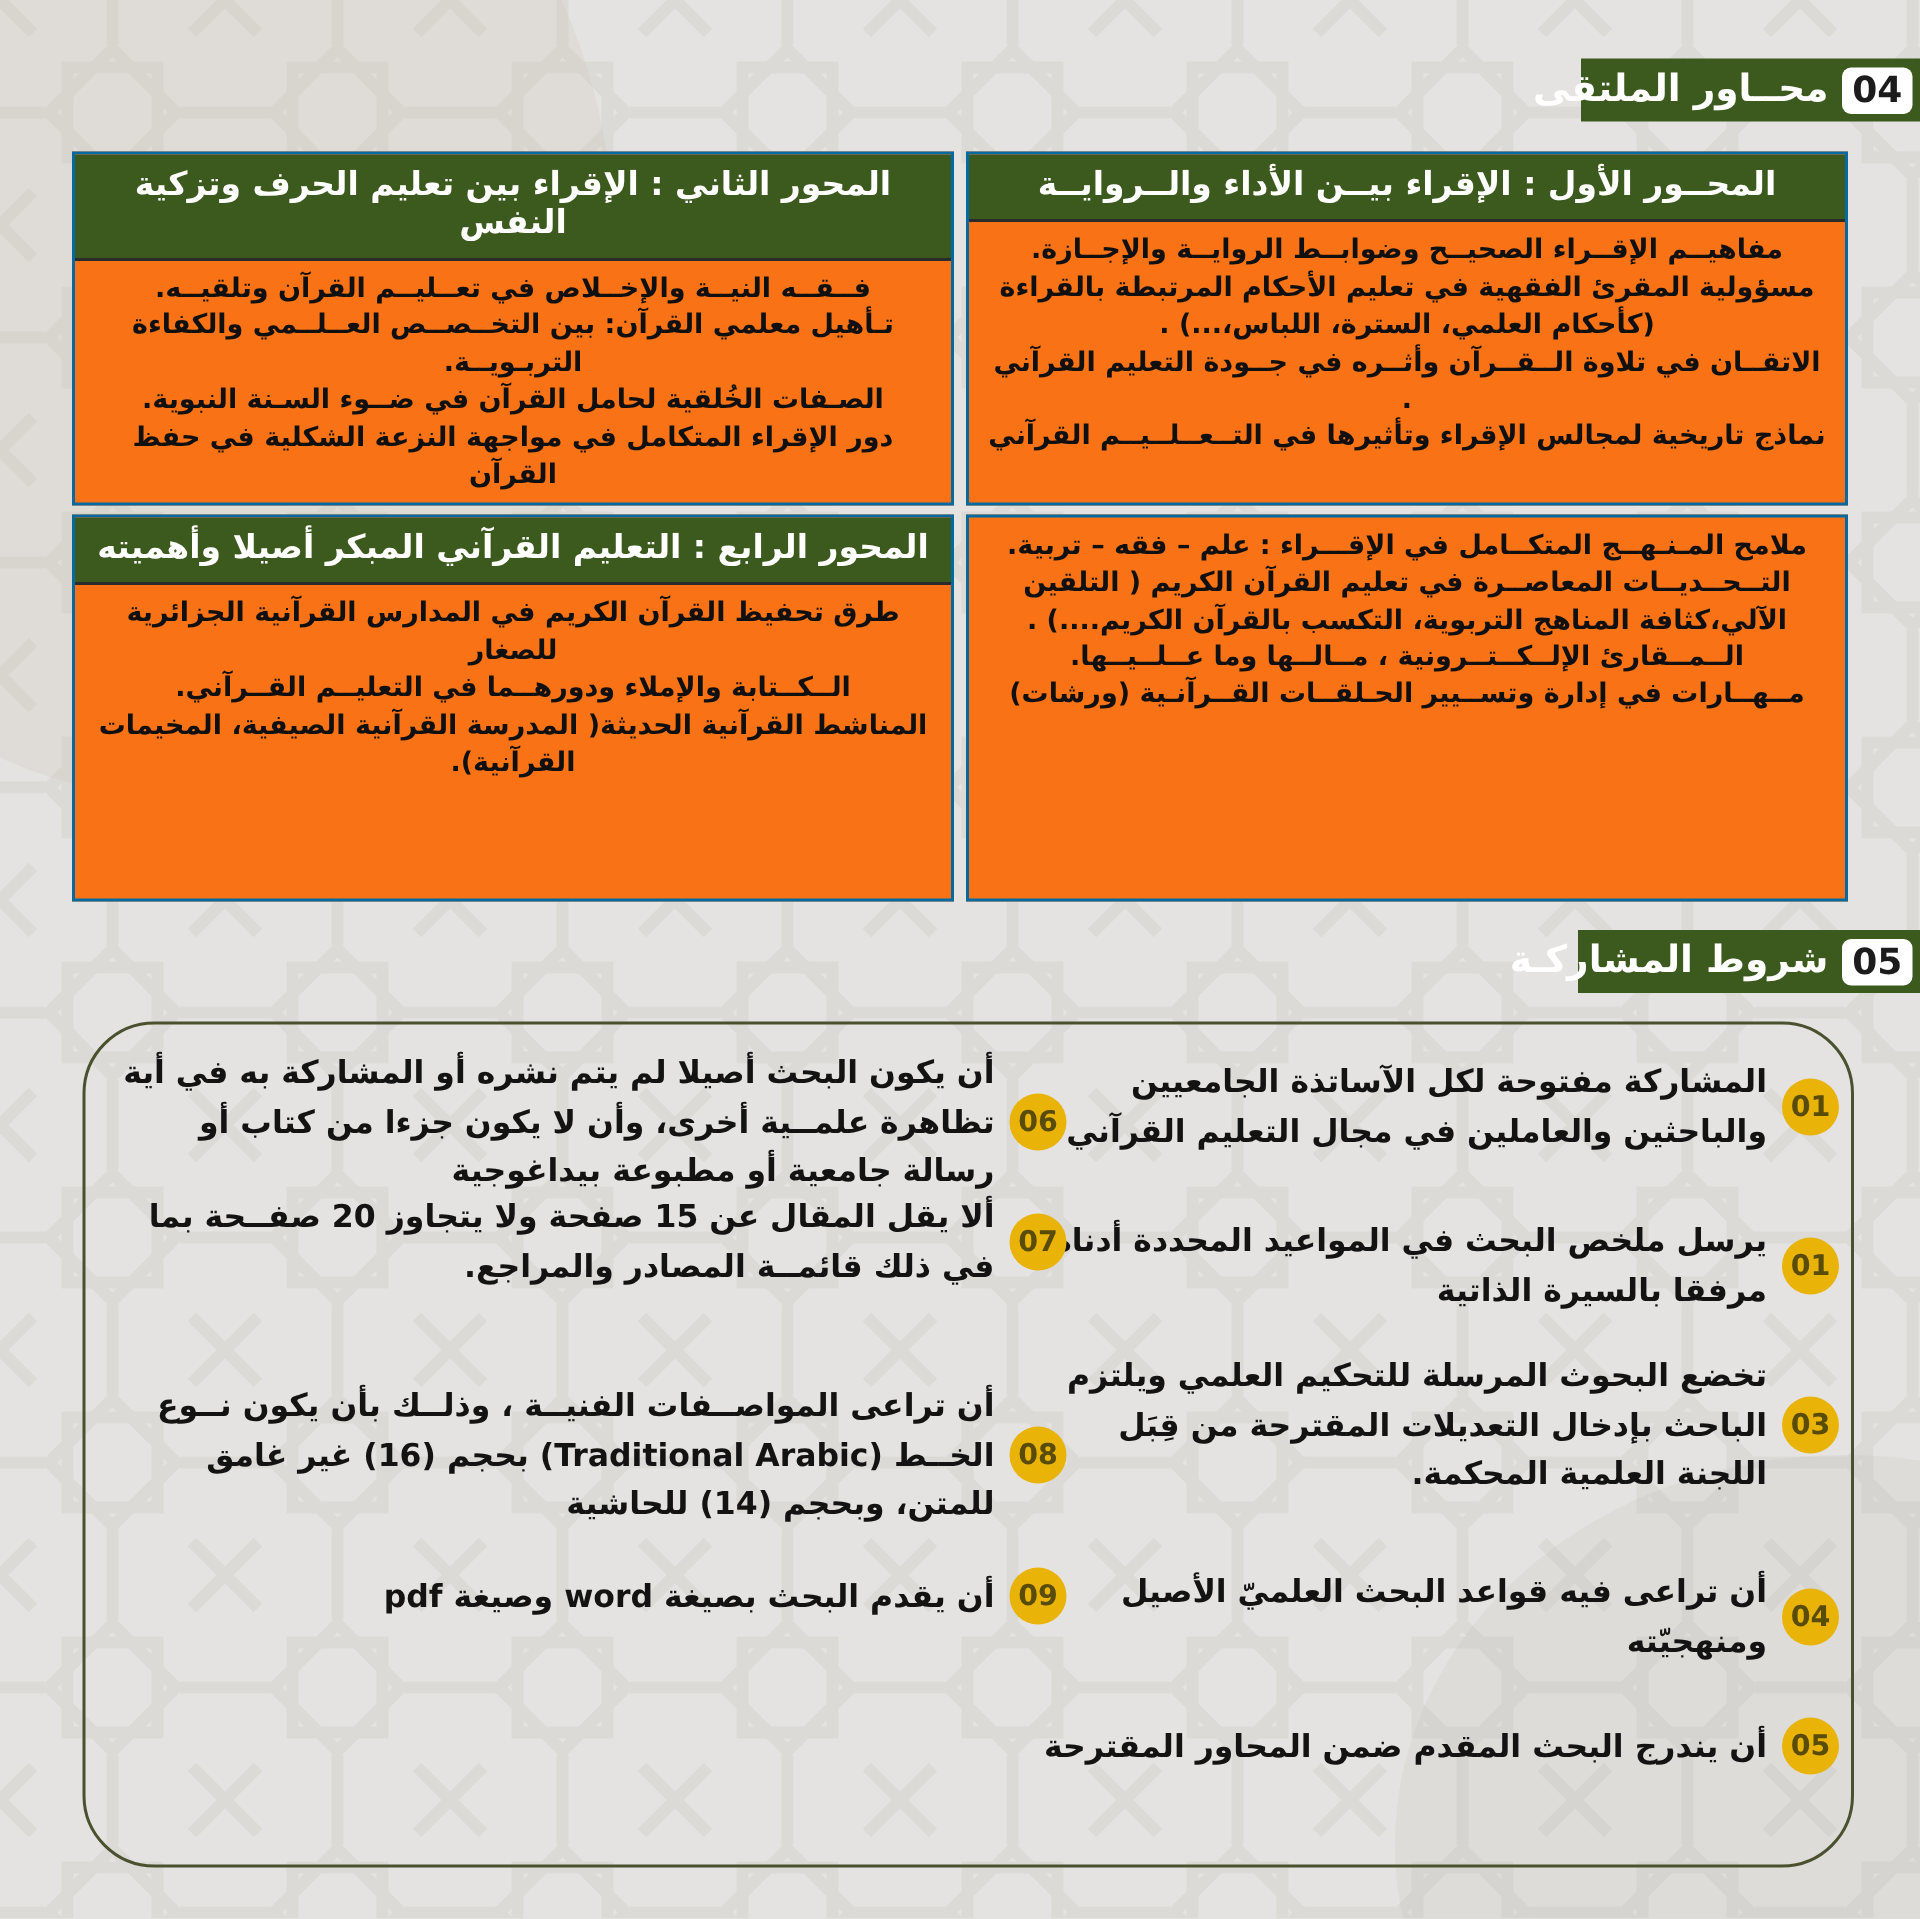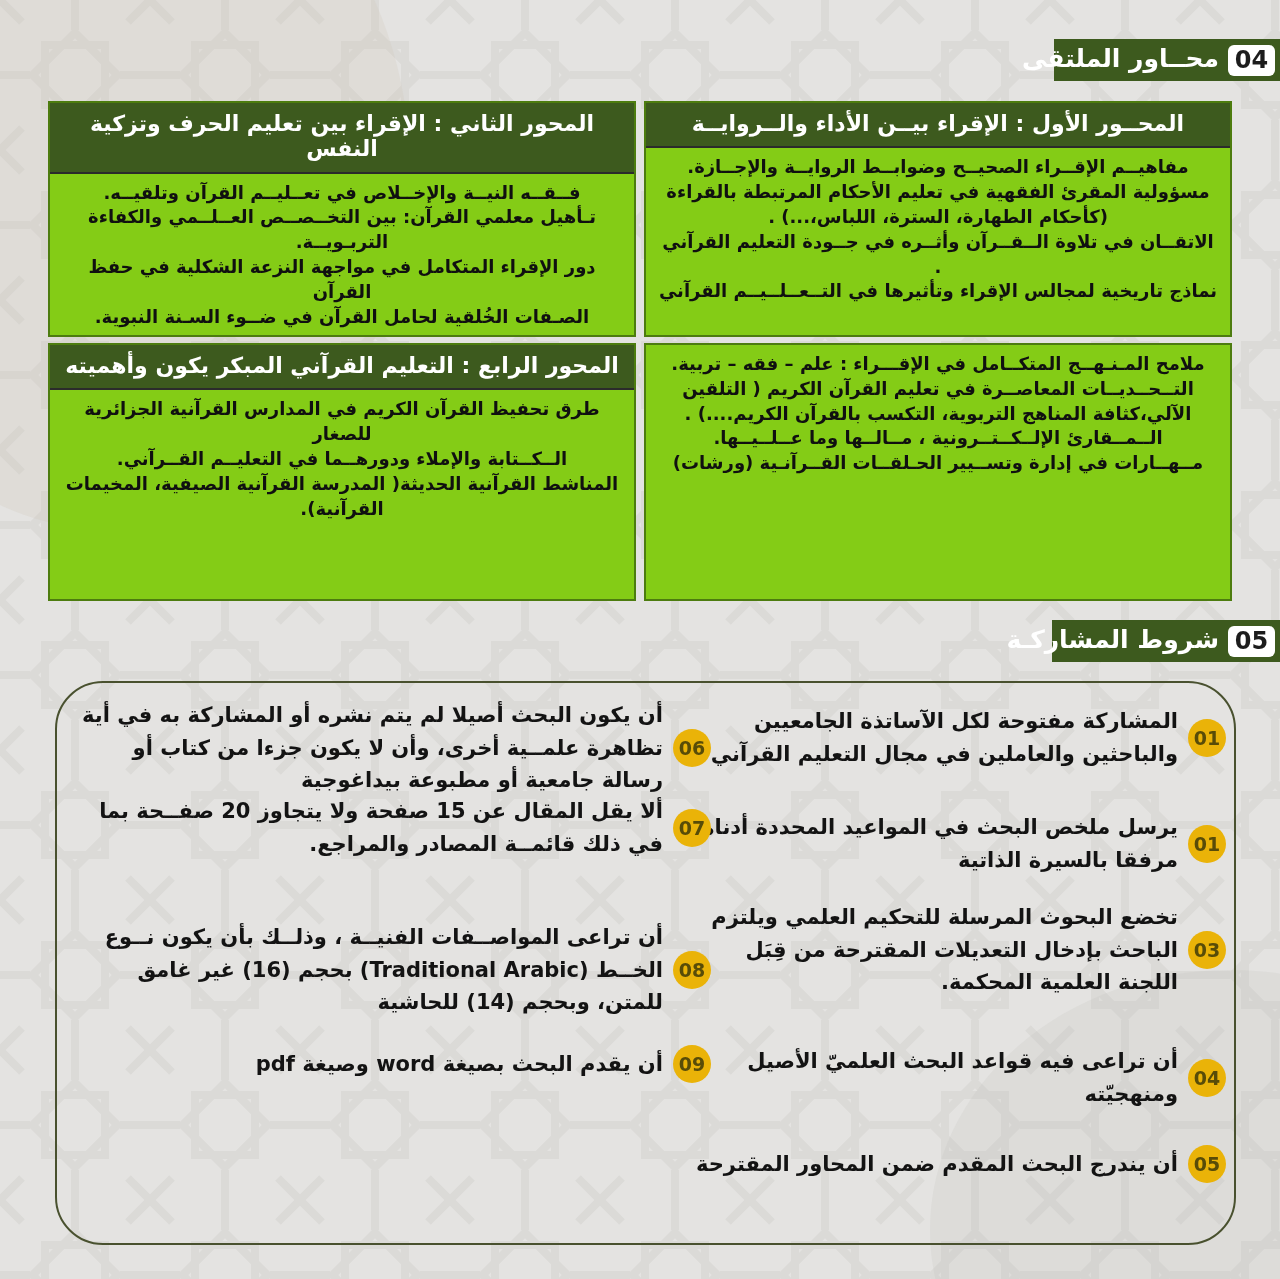--- a/index.html
+++ b/index.html
@@ -37,22 +37,22 @@
   }
 
   
   .axes-grid{
     position:absolute;top:101px;right:48px;left:48px;
     display:grid;grid-template-columns:1fr 1fr;
     grid-template-rows:236px 258px;
     column-gap:8px;row-gap:6px;z-index:2;
   }
   .axis-box{
-    background:#84cc16;
-    border:2px solid #4d7c0f;
+    background:#f97316;
+    border:2px solid #0369a1;
     display:flex;flex-direction:column;
     overflow:hidden;
   }
   .axis-header{
     background:#3d5a1e;color:#ffffff;
     font-weight:bold;font-size:22px;
     text-align:center;
     padding:8px 4px 10px 4px;
     border-bottom:2px solid #2b2b2b;
     line-height:1.15;
@@ -122,47 +122,47 @@
     <span class="band-num">04</span>
     <span class="band-title">محــاور الملتقى</span>
   </div>
 
   <div class="axes-grid">
 
     <div class="axis-box">
       <div class="axis-header">المحــور الأول : الإقراء بيــن الأداء والــروايــة</div>
       <div class="axis-body">
         <div class="axis-line">مفاهيــم الإقــراء الصحيــح وضوابــط الروايــة والإجــازة.</div>
-        <div class="axis-line">مسؤولية المقرئ الفقهية في تعليم الأحكام المرتبطة بالقراءة (كأحكام الطهارة، السترة، اللباس،...) .</div>
+        <div class="axis-line">مسؤولية المقرئ الفقهية في تعليم الأحكام المرتبطة بالقراءة (كأحكام العلمي، السترة، اللباس،...) .</div>
         <div class="axis-line">الاتقــان في تلاوة الــقــرآن وأثــره في جــودة التعليم القرآني .</div>
         <div class="axis-line">نماذج تاريخية لمجالس الإقراء وتأثيرها في التــعــلــيــم القرآني</div>
       </div>
     </div>
 
     <div class="axis-box">
       <div class="axis-header">المحور الثاني : الإقراء بين تعليم الحرف وتزكية النفس</div>
       <div class="axis-body">
         <div class="axis-line">فــقــه النيــة والإخــلاص في تعــليــم القرآن وتلقيــه.</div>
         <div class="axis-line">تـأهيل معلمي القرآن: بين التخــصــص العــلــمي والكفاءة التربـويــة.</div>
+        <div class="axis-line">الصـفات الخُلقية لحامل القرآن في ضــوء السـنة النبوية.</div>
         <div class="axis-line">دور الإقراء المتكامل في مواجهة النزعة الشكلية في حفظ القرآن</div>
-        <div class="axis-line">الصـفات الخُلقية لحامل القرآن في ضــوء السـنة النبوية.</div>
       </div>
     </div>
 
     <div class="axis-box">
       <div class="axis-body">
         <div class="axis-line">ملامح المـنـهــج المتكــامل في الإقـــراء : علم – فقه – تربية.</div>
         <div class="axis-line">التــحــديــات المعاصــرة في تعليم القرآن الكريم ( التلقين الآلي،كثافة المناهج التربوية، التكسب بالقرآن الكريم....) .</div>
         <div class="axis-line">الــمــقارئ الإلــكــتــرونية ، مــالــها وما عــلــيــها.</div>
         <div class="axis-line">مــهــارات في إدارة وتســيير الحـلقــات القــرآنـية (ورشات)</div>
       </div>
     </div>
 
     <div class="axis-box">
-      <div class="axis-header">المحور الرابع : التعليم القرآني المبكر يكون وأهميته</div>
+      <div class="axis-header">المحور الرابع : التعليم القرآني المبكر أصيلا وأهميته</div>
       <div class="axis-body">
         <div class="axis-line">طرق تحفيظ القرآن الكريم في المدارس القرآنية الجزائرية للصغار</div>
         <div class="axis-line">الــكــتابة والإملاء ودورهــما في التعليــم القــرآني.</div>
         <div class="axis-line">المناشط القرآنية الحديثة( المدرسة القرآنية الصيفية، المخيمات القرآنية).</div>
       </div>
     </div>
 
   </div>
 
   <div class="band band-05">

